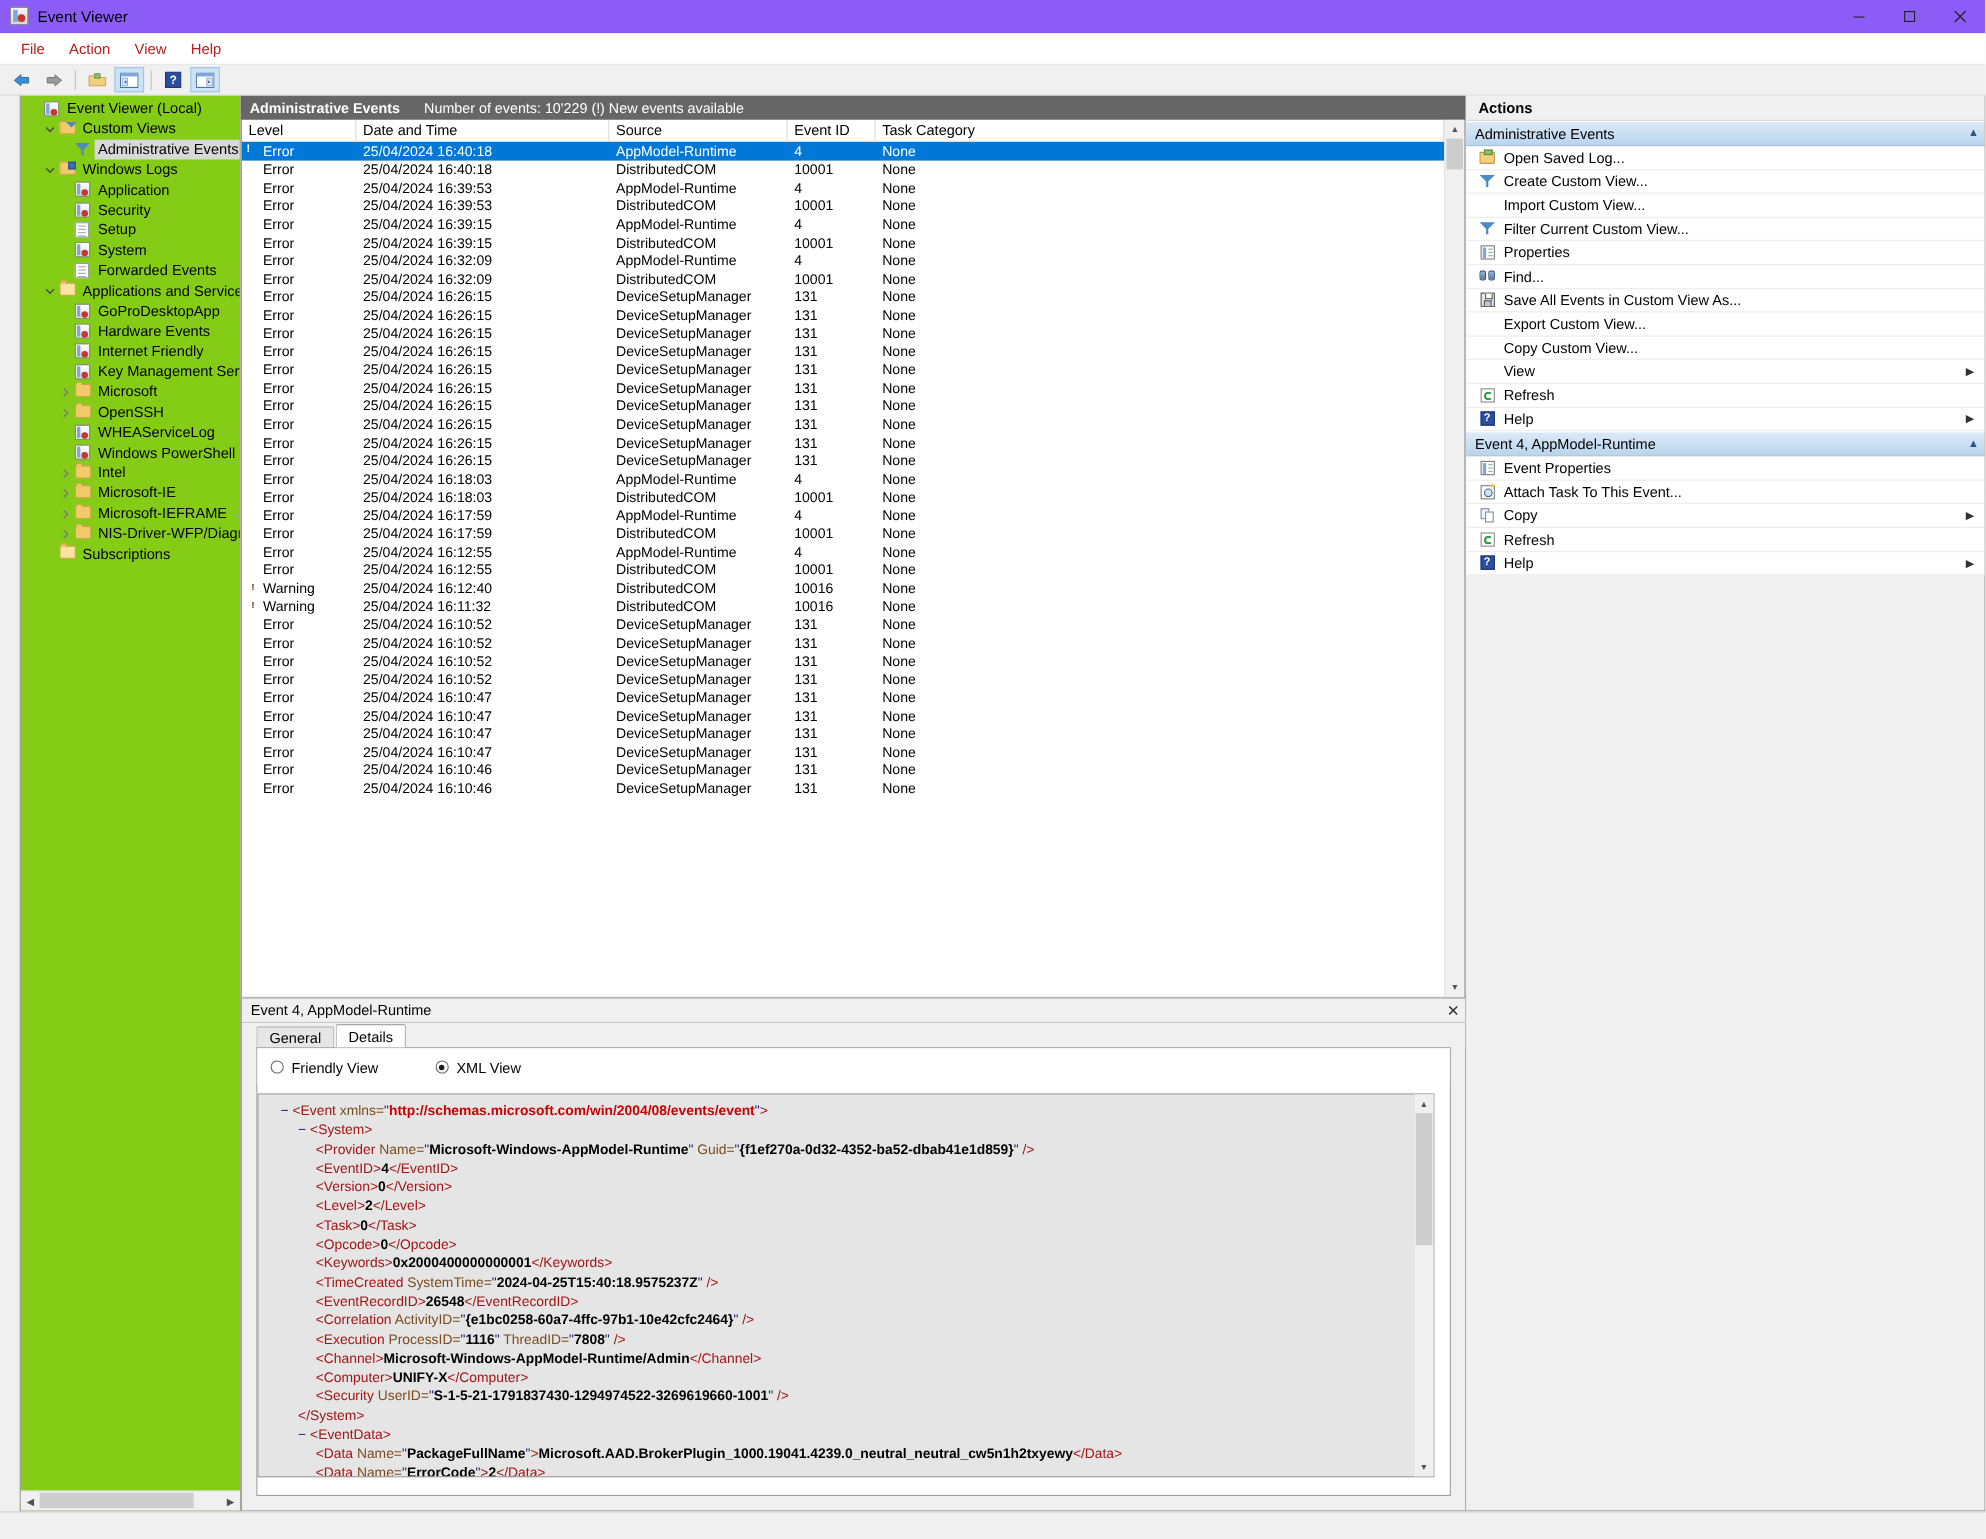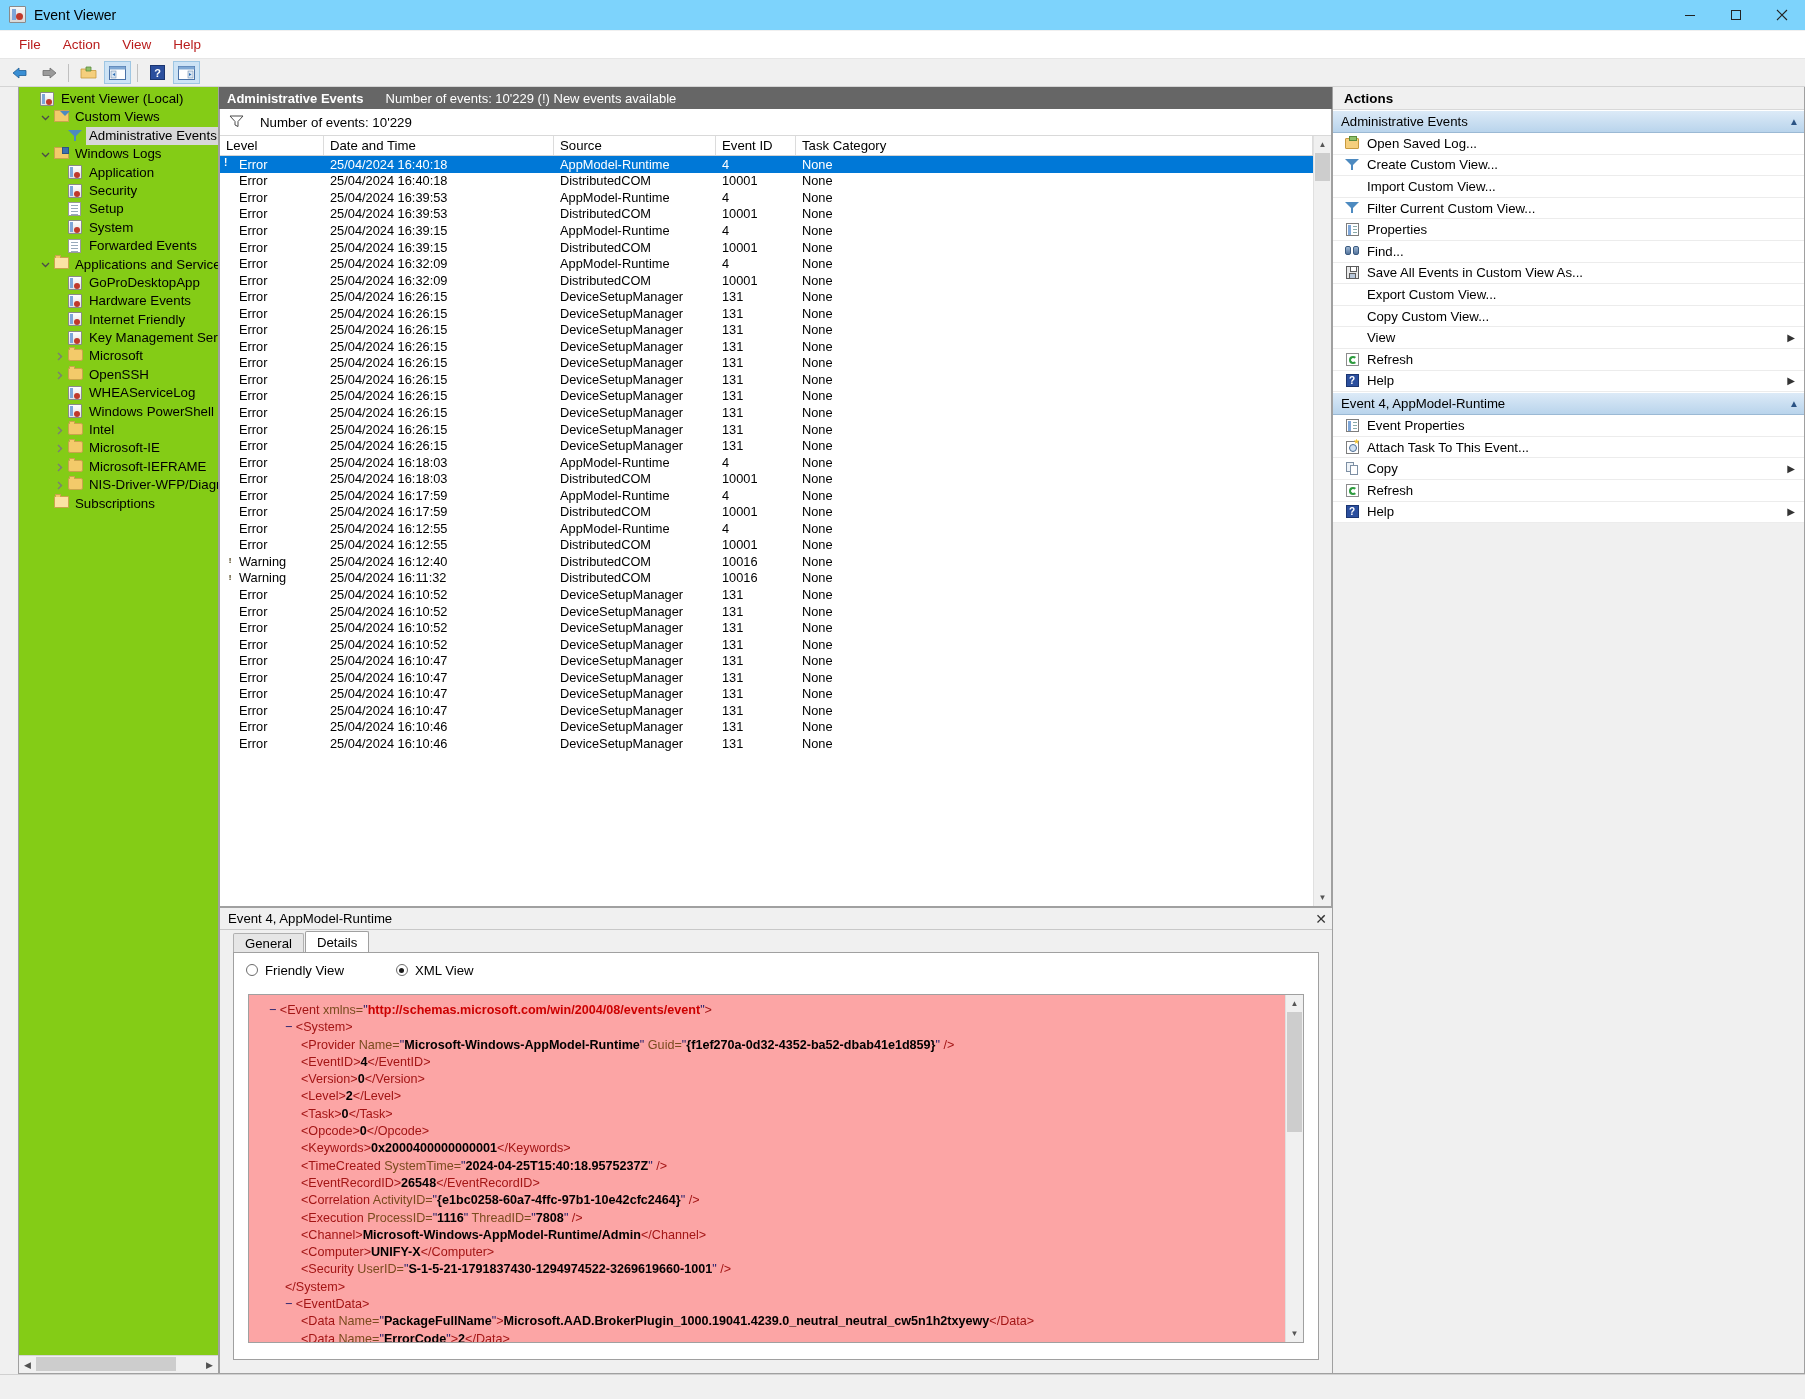--- a/index.html
+++ b/index.html
@@ -7,21 +7,21 @@
     width:1805px;height:1399px;
     background:#ffffff;
     font-family:"Liberation Sans", sans-serif;
     font-size:13.5px;
     color:#000;
     overflow:hidden;
   }
   .app{position:relative;width:1805px;height:1399px;display:flex;flex-direction:column;background:#f0f0f0;}
 
   
-  .titlebar{height:30px;background:#7dd3fc;display:flex;align-items:center;flex:0 0 30px;border-bottom:1px solid #f0f0f0;}
+  .titlebar{height:30px;background:#8b5cf6;display:flex;align-items:center;flex:0 0 30px;border-bottom:1px solid #f0f0f0;}
   .titlebar .tb-icon{width:18px;height:18px;margin-left:9px;margin-right:7px;position:relative;flex:0 0 18px;}
   .ev-icon{width:17px;height:17px;background:linear-gradient(#f7f7f7,#d8d8d8);border:1px solid #8a8a8a;box-sizing:border-box;position:relative;border-radius:1px;}
   .ev-icon:before{content:"";position:absolute;left:2px;top:2px;width:4px;height:11px;background:#7ea6d8;}
   .ev-icon:after{content:"";position:absolute;right:2px;bottom:2px;width:7px;height:7px;border-radius:50%;background:#c0392b;}
   .tb-title{font-size:14px;color:#000;}
   .tb-spacer{flex:1;}
   .wbtn{width:46px;height:30px;display:flex;align-items:center;justify-content:center;font-size:14px;color:#222;cursor:default;}
   .wbtn svg{display:block;}
 
   
@@ -102,21 +102,21 @@
   .detail-head .dh-title{flex:1;}
   .detail-close{width:22px;height:20px;display:flex;align-items:center;justify-content:center;font-size:14px;color:#333;cursor:default;}
   .tabs{height:22px;flex:0 0 22px;display:flex;align-items:flex-end;padding-left:13px;background:#f0f0f0;}
   .tab{height:19px;padding:0 11px;font-size:13.2px;line-height:19px;background:#e6e6e6;border:1px solid #b0b0b0;border-bottom:none;margin-right:1px;border-radius:2px 2px 0 0;cursor:default;box-sizing:border-box;}
   .tab.active{background:#fff;height:21px;line-height:21px;border-color:#a0a0a0;position:relative;z-index:2;}
   .tabbody{flex:1;min-height:0;background:#fff;border:1px solid #a0a0a0;margin:0 13px 13px 13px;display:flex;flex-direction:column;box-sizing:border-box;}
   .viewsel{height:34px;flex:0 0 34px;display:flex;align-items:center;padding-left:12px;font-size:13.2px;background:#fff;}
   .radio{display:flex;align-items:center;margin-right:52px;cursor:default;}
   .radio .rd{width:12px;height:12px;border:1px solid #6b6b6b;border-radius:50%;background:#fff;margin-right:7px;position:relative;box-sizing:border-box;}
   .radio.on .rd:after{content:"";position:absolute;left:2.5px;top:2.5px;width:5px;height:5px;border-radius:50%;background:#1b1b1b;}
-  .xmlbox{flex:1;min-height:0;margin:7px 14px 16px 14px;background:#fca5a5;border:1px solid #a0a0a0;display:flex;box-sizing:border-box;}
+  .xmlbox{flex:1;min-height:0;margin:7px 14px 16px 0;background:#e5e5e5;border:1px solid #a0a0a0;display:flex;box-sizing:border-box;}
   .xmlcode{flex:1;min-width:0;overflow:hidden;padding:7px 0 0 6px;font-family:"Liberation Sans", sans-serif;font-size:12.6px;line-height:17.3px;white-space:pre;color:#7a0000;}
   .xl{display:block;height:17.3px;white-space:pre;}
   .minus{color:#1b1b6b;font-weight:normal;}
   .tagc{color:#a31515;}
   .attr{color:#7a4b1e;}
   .val{color:#cc0000;font-weight:bold;}
   .txt{color:#000;font-weight:bold;}
   .pun{color:#1b1b6b;}
 
   
@@ -448,28 +448,20 @@
       </div>
     </div>
 
     <div class="center-col">
       <div class="center">
         <div class="cv-header">
           <span class="cv-title">Administrative Events</span>
           <span class="cv-sub">Number of events: 10'229 (!) New events available</span>
         </div>
         <div class="list-wrap">
-          <div class="filterbar">
-            <span class="fi">
-              <svg width="15" height="14" viewBox="0 0 15 14">
-                  <path d="M1 2 H14 L9 7.5 V12.5 L6 11 V7.5 Z" fill="none" stroke="#4a4a4a" stroke-width="1"></path>
-                </svg>
-            </span>
-            <span>Number of events: 10'229</span>
-          </div>
           <div class="grid">
             <div class="grid-inner">
               <div class="ghead" id="grid-head">
                   <div class="gh" style="width: 104px;">Level</div>
                   <div class="gh" style="width: 230px;">Date and Time</div>
                   <div class="gh" style="width: 162px;">Source</div>
                   <div class="gh" style="width: 80px;">Event ID</div>
                   <div class="gh" style="width: 420px; flex: 1 1 0%;">Task Category</div>
                 </div>
               <div class="grows" id="grid-rows">

